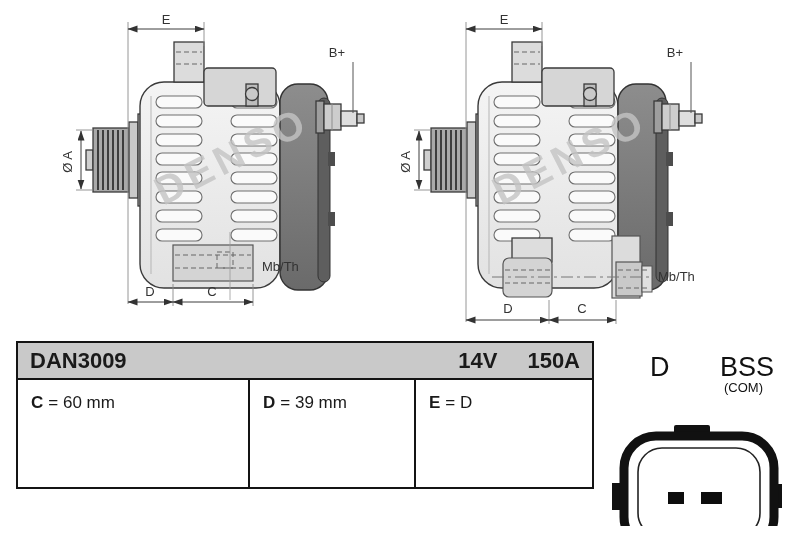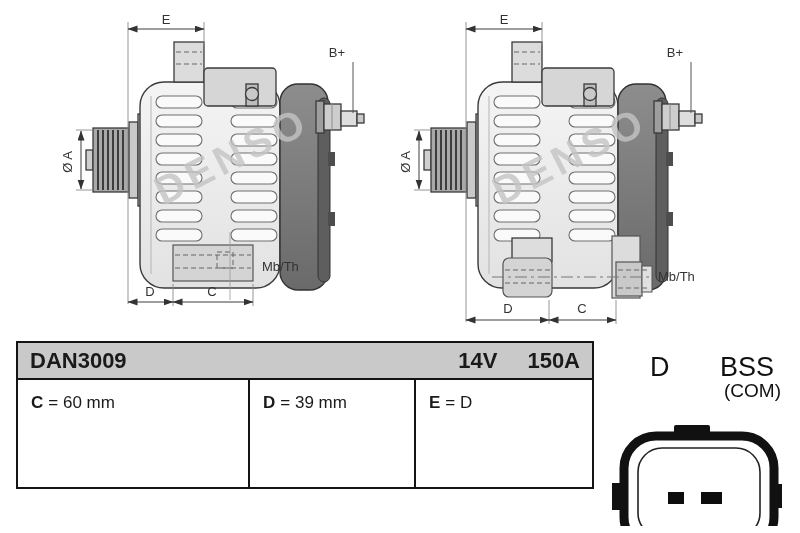--- a/index.html
+++ b/index.html
@@ -31,21 +31,21 @@
   .col3{flex:1;border-left:2px solid #141414;}
   .cell{height:31px;display:flex;align-items:center;white-space:nowrap;}
   .k{font-weight:bold;margin-right:5px;}
   .pulley-ic{margin-right:9px;flex:0 0 auto;}
 
   
   .connector-block{position:absolute;left:608px;top:350px;width:190px;height:180px;}
   .conn-lbl{position:absolute;top:2px;font-size:27px;color:#111;}
   .conn-lbl.d{left:42px;}
   .conn-lbl.bss{left:112px;}
-  .conn-sub{position:absolute;top:30px;left:116px;font-size:19px;color:#111;}
+  .conn-sub{position:absolute;top:30px;left:116px;font-size:13px;color:#111;}
   .conn-svg{position:absolute;left:0;top:36px;}
 </style>
 </head>
 <body>
 
 <div class="page">
 
   <svg class="drawings" width="800" height="350" viewBox="0 0 800 350">
     <defs>
       <marker id="arr" markerWidth="11" markerHeight="8" refX="9.5" refY="3.5" orient="auto-start-reverse" markerUnits="userSpaceOnUse">

